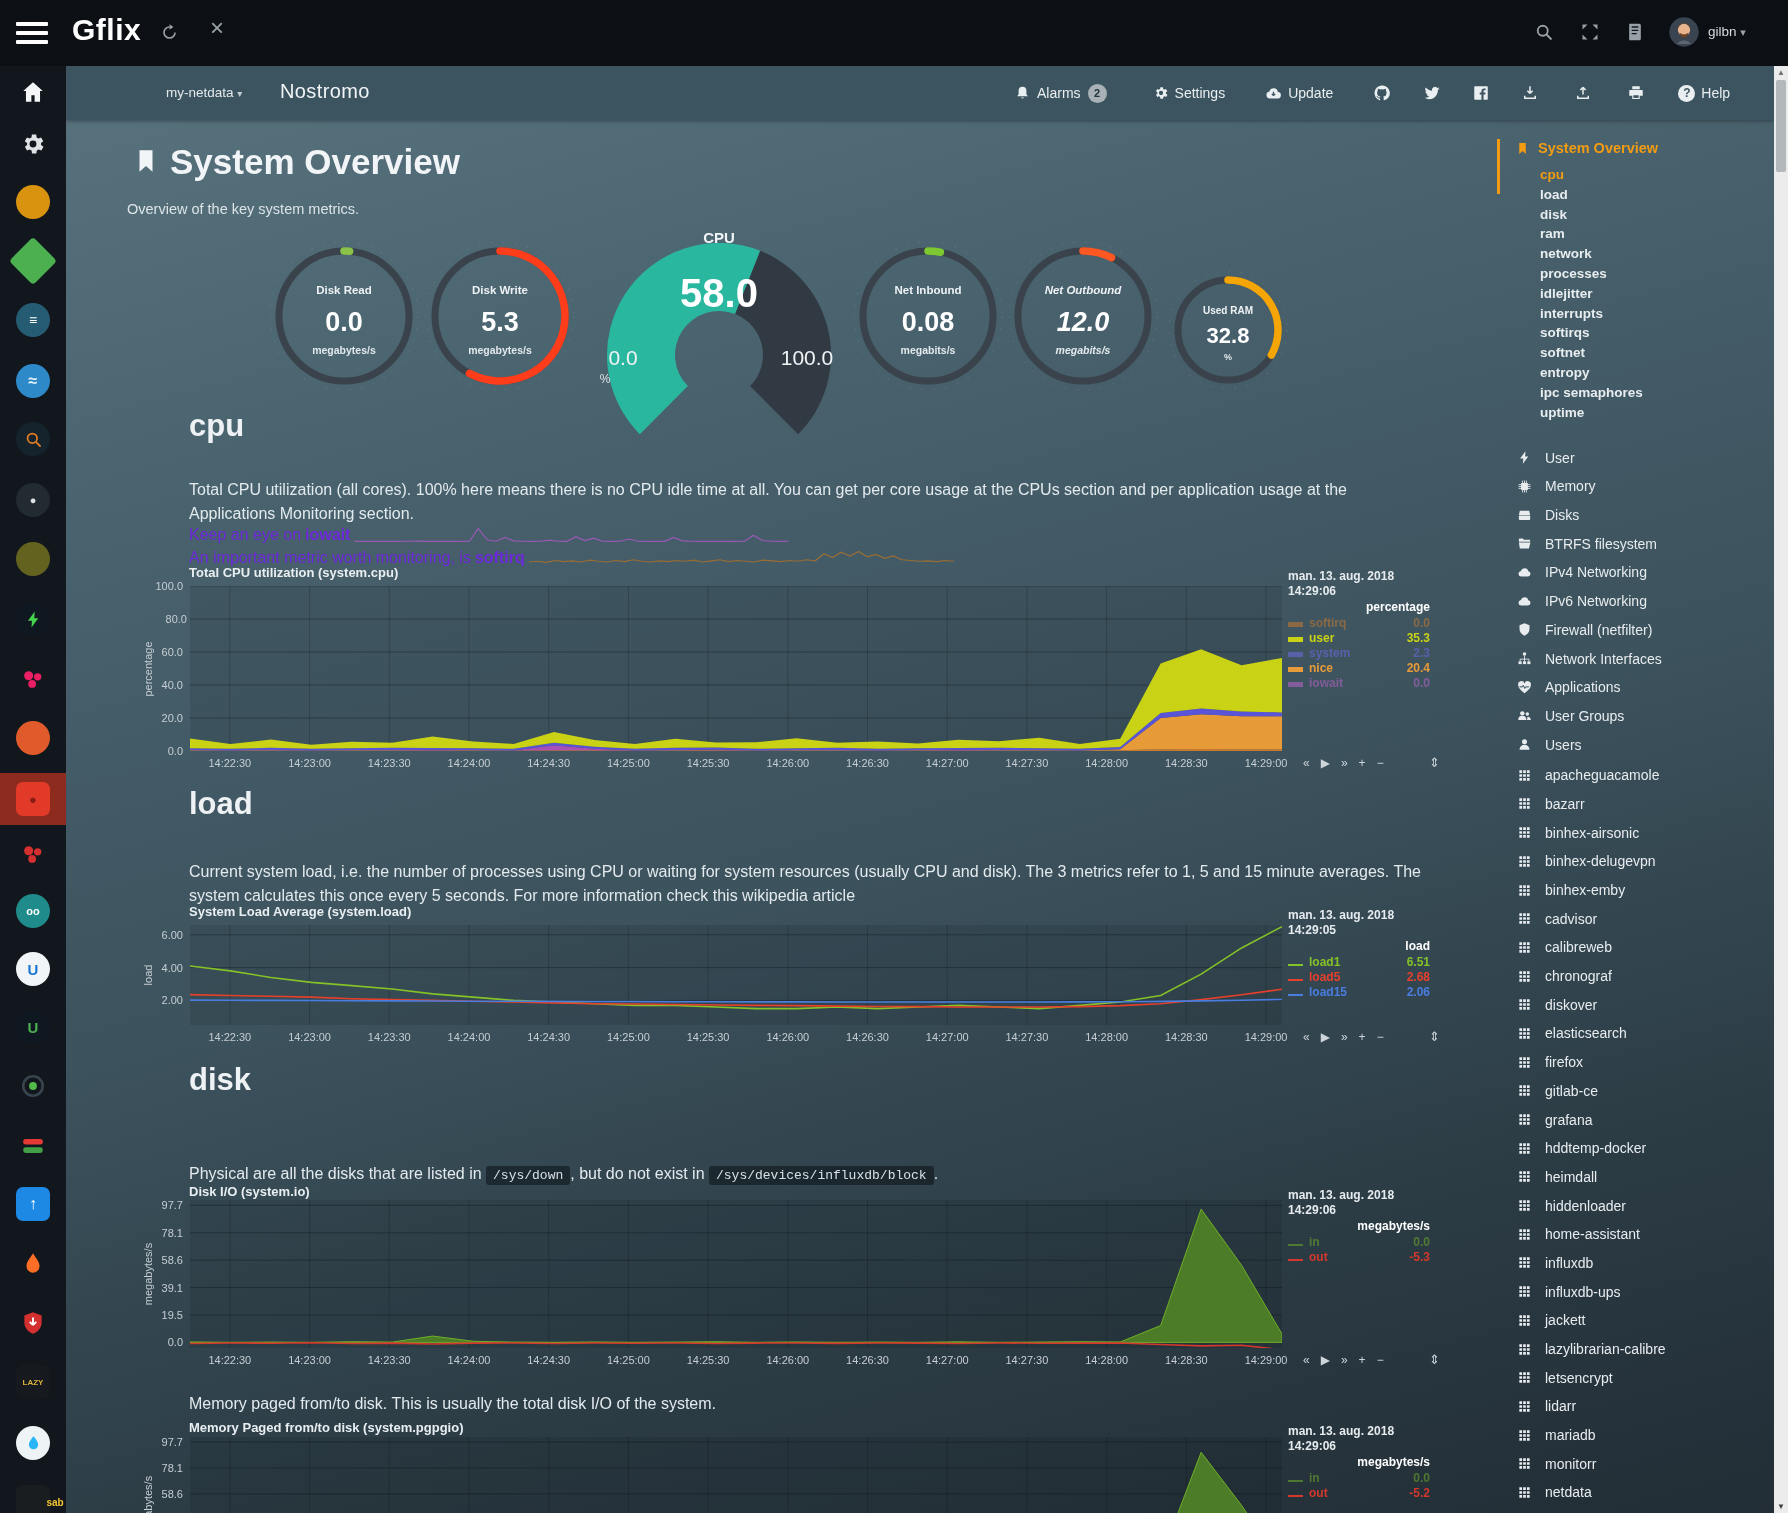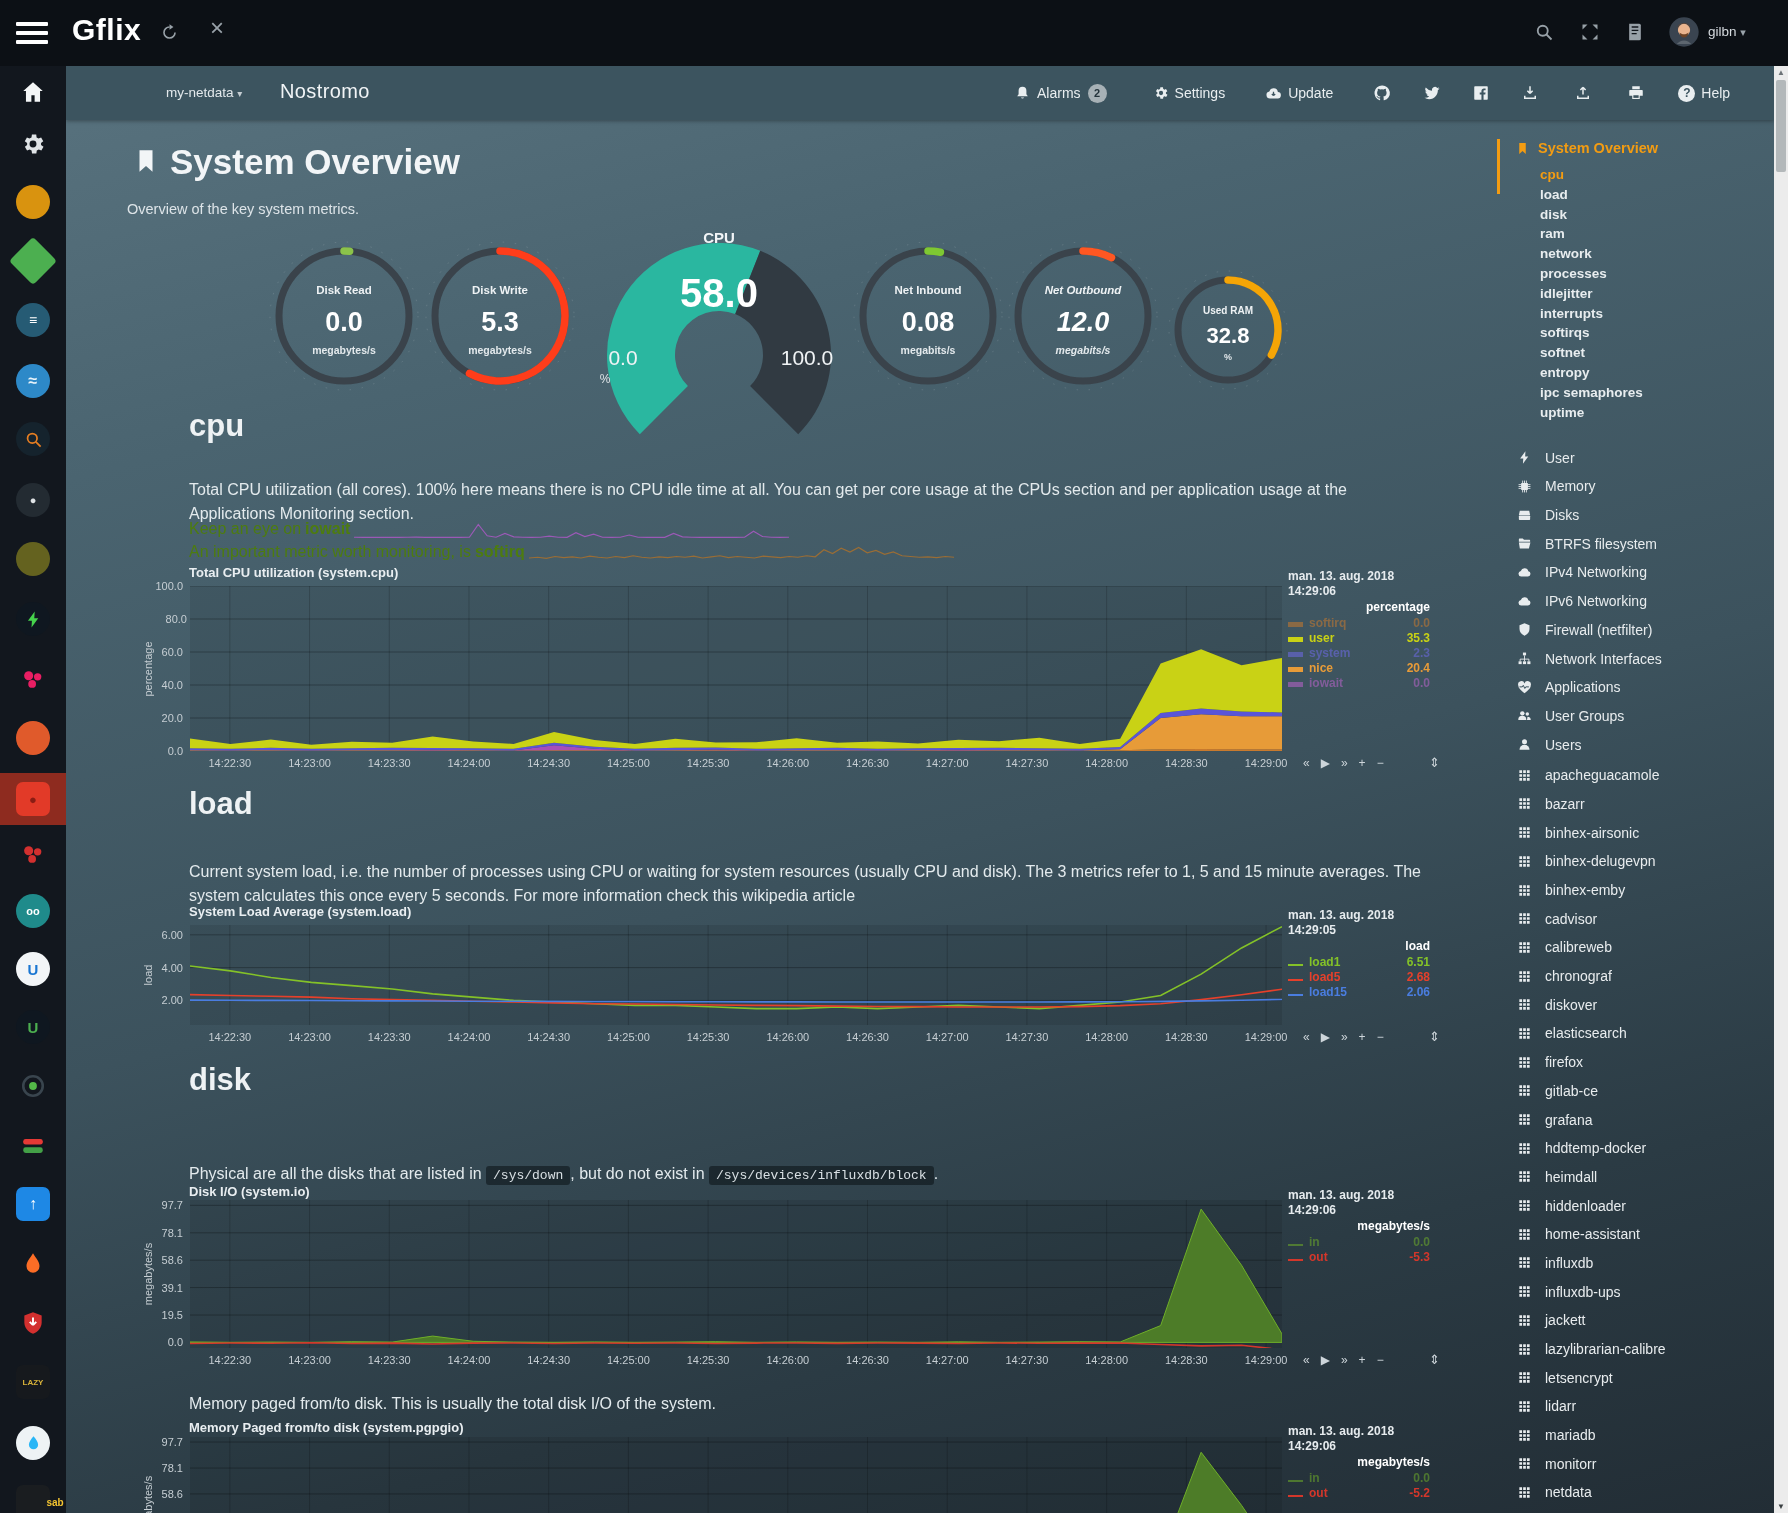--- a/index.html
+++ b/index.html
@@ -39,21 +39,21 @@
   .shape-square{border-radius:7px}
   .shape-diamond{transform:rotate(45deg);border-radius:4px}
   .lsb-shape{display:flex;align-items:center;justify-content:center;font-weight:bold}
   
   #hero-bookmark{position:absolute;left:133px;top:148px;color:#f2f5f7}
   #hero-title{position:absolute;left:170px;top:142px;font-size:35px;color:#f2f5f7}
   #hero-sub{position:absolute;left:127px;top:201px;font-size:14.5px;color:#dde4e8}
   
   .sec-h{position:absolute;left:189px;font-size:31px;color:#eef2f4}
   .sec-p{position:absolute;left:189px;font-size:16px;line-height:24px;color:#e3eaed}
-  .inline-line{position:absolute;left:189px;height:24px;font-size:16px;color:#4d7c0f;display:flex;align-items:flex-start;white-space:nowrap}
+  .inline-line{position:absolute;left:189px;height:24px;font-size:16px;color:#6d28d9;display:flex;align-items:flex-end;white-space:nowrap}
   .inline-line b{margin-left:4px}
   code.path{font-family:"Liberation Mono",monospace;font-size:13px;background:rgba(10,16,20,.55);color:#d9e0e4;padding:2px 7px;border-radius:3px}
   
   .chart{position:absolute;left:133px;width:1340px}
   .c-title{position:absolute;left:56px;top:2px;font-size:13px;font-weight:bold;color:#e9eef1}
   .ylab{position:absolute;font-size:11px;color:#c6ced3;transform:translate(-50%,-50%) rotate(-90deg);white-space:nowrap}
   .ytick{position:absolute;width:50px;text-align:right;font-size:11px;color:#c6ced3}
   .xtick{position:absolute;width:64px;text-align:center;font-size:11px;color:#c6ced3}
   .legend{position:absolute;width:142px}
   .lg-date,.lg-time{font-size:12px;font-weight:bold;color:#e6ebee;line-height:15px}

